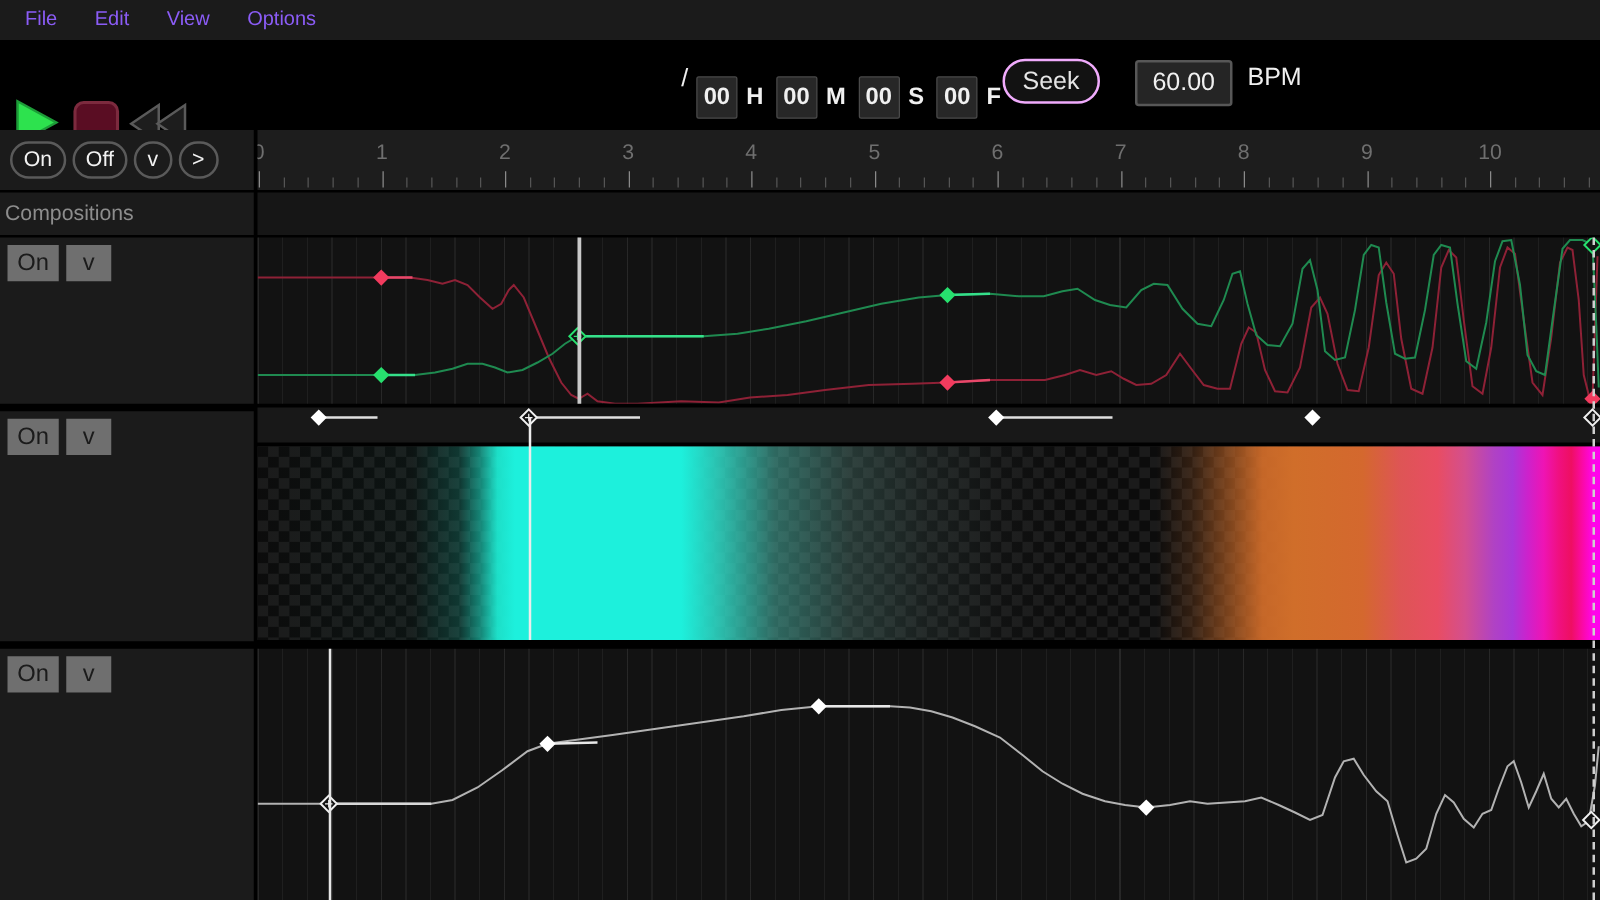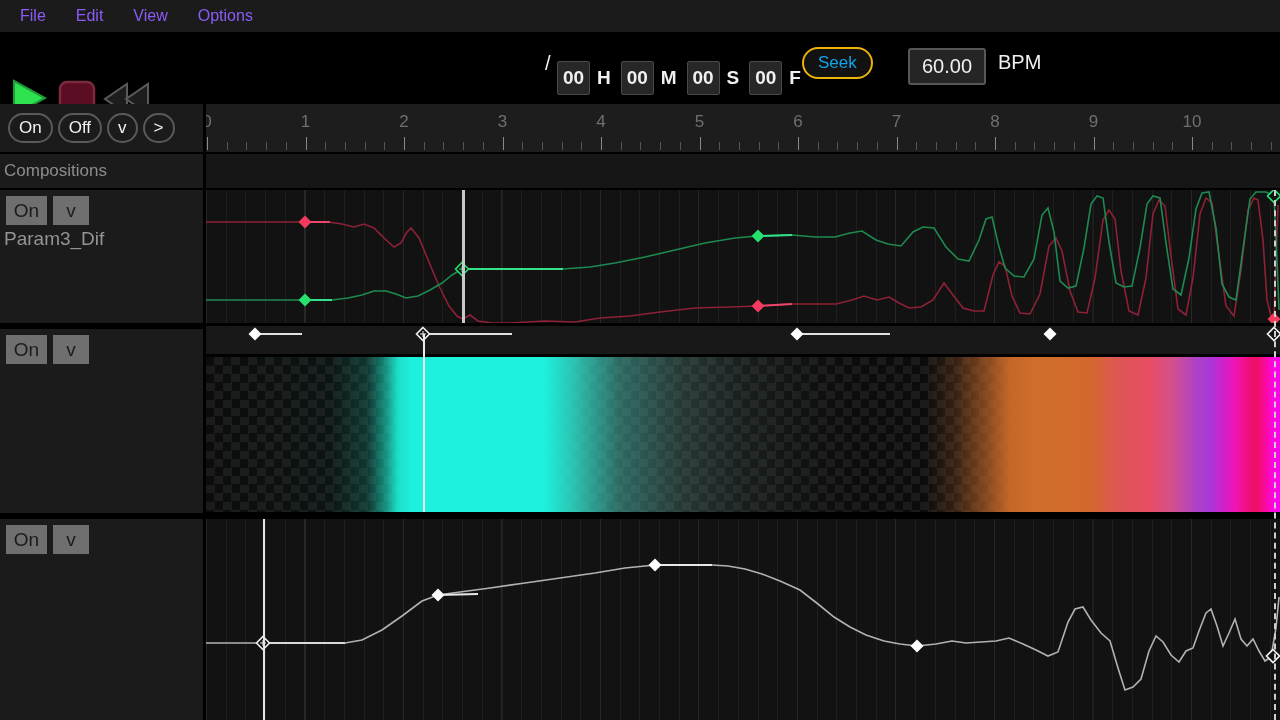--- a/index.html
+++ b/index.html
@@ -27,22 +27,22 @@
     background:#252525; border:2px solid #575757; border-radius:3px;
     color:#f0f0f0; font-size:20px; display:flex; align-items:center; justify-content:center;
   }
   .smallbox {
     background:#272727; border:1px solid #4a4a4a; border-radius:2px;
     color:#f0f0f0; font-size:19px; width:33px; height:34px;
     display:flex; align-items:center; justify-content:center;
   }
   .t-label { color:#f0f0f0; font-size:19px; margin:0 10px 0 7px; }
   .pill-btn {
-    background:#121212; border:2px solid #eab308; border-radius:19px;
-    color:#0ea5e9; font-size:17px; padding:4px 14px; line-height:1.2;
+    background:#121212; border:2px solid #f0abfc; border-radius:19px;
+    color:#e5e5e5; font-size:20px; padding:4px 14px; line-height:1.2;
   }
   
   .sidebar-row { position:absolute; left:0; width:203px; background:#1b1b1b; }
   .ctrl-pill {
     display:inline-flex; align-items:center; justify-content:center;
     border:2px solid #5a5a5a; border-radius:15px; color:#f2f2f2;
     font-size:17px; height:30px; margin-right:5px; padding:0 9px; min-width:30px;
   }
   .comp-label { color:#8d8d8d; font-size:17px; padding:7px 0 0 4px; }
   .tk-btns { display:flex; padding:6px 0 0 6px; }
@@ -132,21 +132,20 @@
 
   <div class="sidebar-row" style="top:154px; height:34px;">
     <div class="comp-label">Compositions</div>
   </div>
 
   <div class="sidebar-row" style="top:190px; height:133px;">
     <div class="tk-btns">
       <div class="tk-btn">On</div>
       <div class="tk-btn v">v</div>
     </div>
-    <div class="tk-name">Param3_Dif</div>
   </div>
 
   <div class="sidebar-row" style="top:329px; height:184px;">
     <div class="tk-btns">
       <div class="tk-btn">On</div>
       <div class="tk-btn v">v</div>
     </div>
   </div>
 
   <div class="sidebar-row" style="top:519px; height:201px;">

